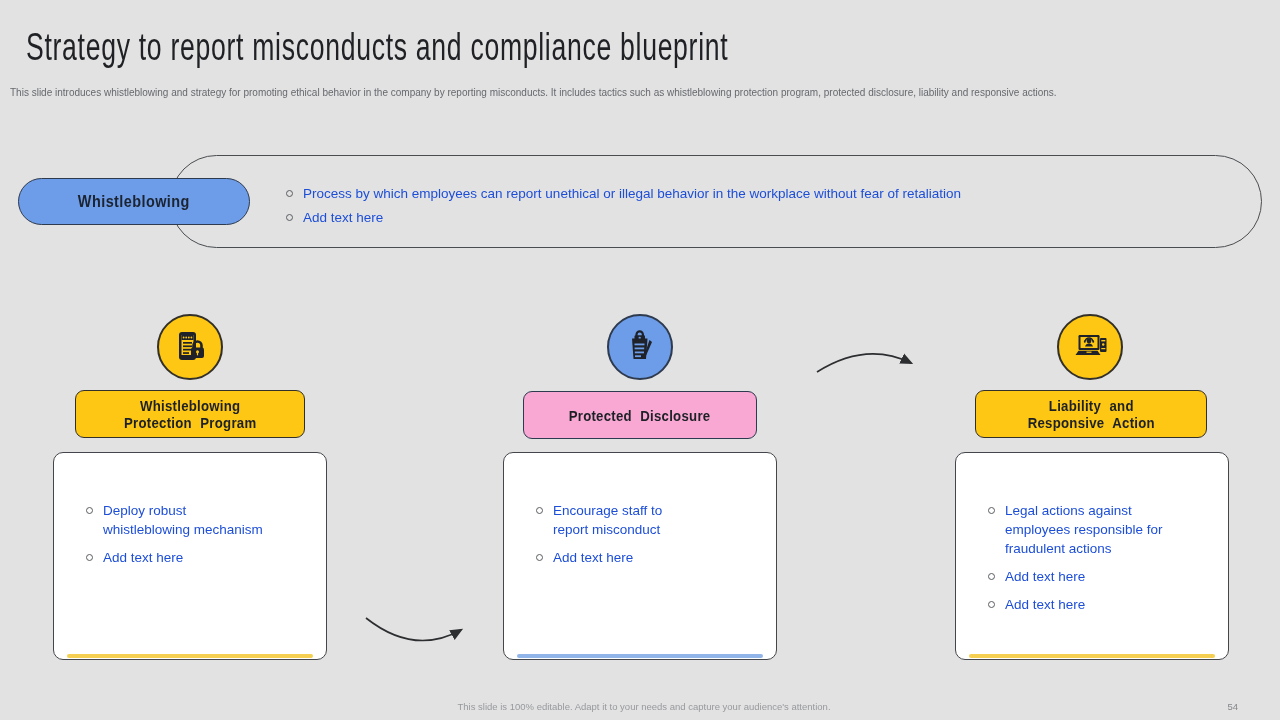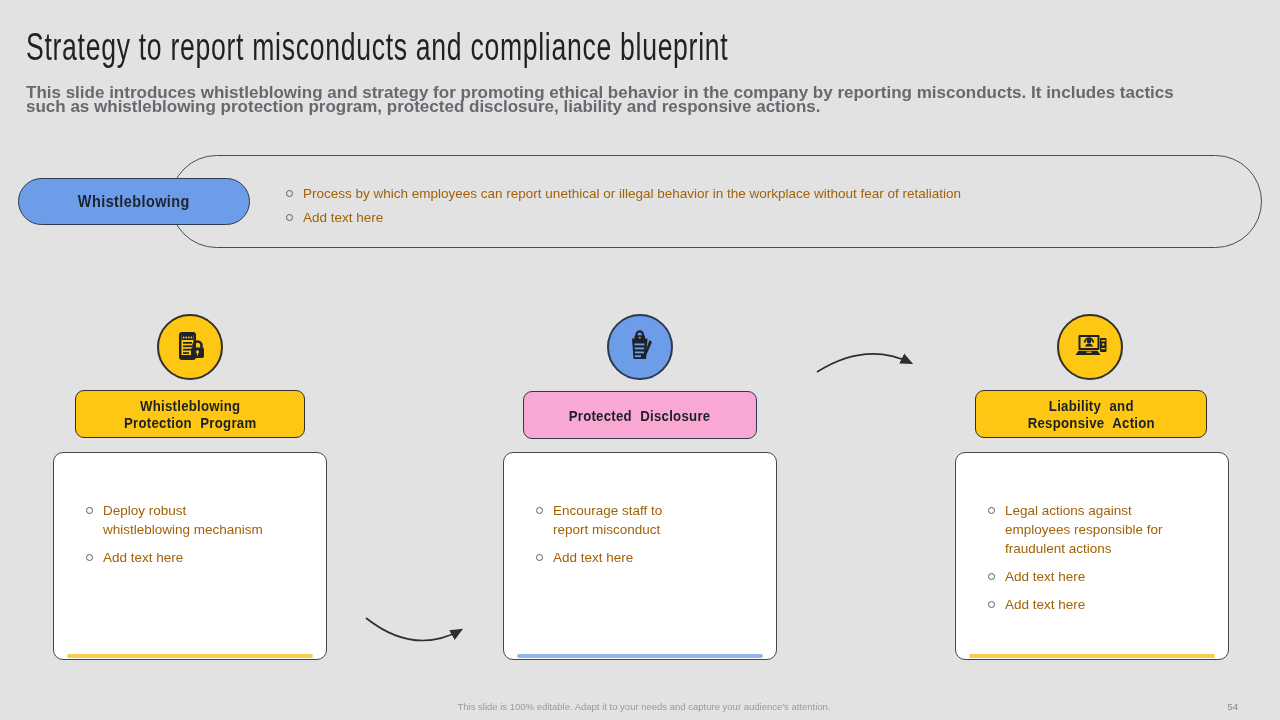--- a/index.html
+++ b/index.html
@@ -15,22 +15,22 @@
 
   
   .title {
     position: absolute; left: 26px; top: 26px;
     font-size: 38px; font-weight: 400; color: #1f2124;
     white-space: nowrap;
     transform: scaleX(0.70); transform-origin: left top;
     letter-spacing: 1px;
   }
   .subtitle {
-    position: absolute; left: 26px; top: 86px; width: 1160px;
-    font-size: 17px; line-height: 14px; color: #66696d; font-weight: bold;
+    position: absolute; left: 10px; top: 86px; width: 1160px;
+    font-size: 10px; line-height: 14px; color: #66696d;
   }
 
   
   .banner-outline {
     position: absolute; left: 170px; top: 155px; width: 1092px; height: 93px;
     border: 1px solid #4a4d50; border-radius: 47px;
     background: transparent;
   }
   .pill {
     position: absolute; left: 18px; top: 178px; width: 232px; height: 47px;
@@ -41,21 +41,21 @@
   .pill-label {
     font-size: 17px; font-weight: bold; color: #1b2430;
     transform: scaleX(0.85); letter-spacing: 0.5px; white-space: nowrap;
   }
   .banner-bullets {
     position: absolute; left: 286px; top: 184px; width: 940px; z-index: 2;
   }
   .banner-bullets .bullet { margin-bottom: 5px; }
 
   
-  .bullet { display: flex; align-items: flex-start; font-size: 13.5px; line-height: 19px; color: #a16207; }
+  .bullet { display: flex; align-items: flex-start; font-size: 13.5px; line-height: 19px; color: #1d4ed8; }
   .bullet .marker {
     flex: 0 0 auto; width: 7px; height: 7px; border: 1.2px solid #5a5d60;
     border-radius: 50%; margin: 6px 10px 0 0; background: transparent;
   }
 
   
   .icon-circle {
     position: absolute; width: 66px; height: 66px; border-radius: 50%;
     border: 2px solid #33302a; display: flex; align-items: center; justify-content: center;
   }

